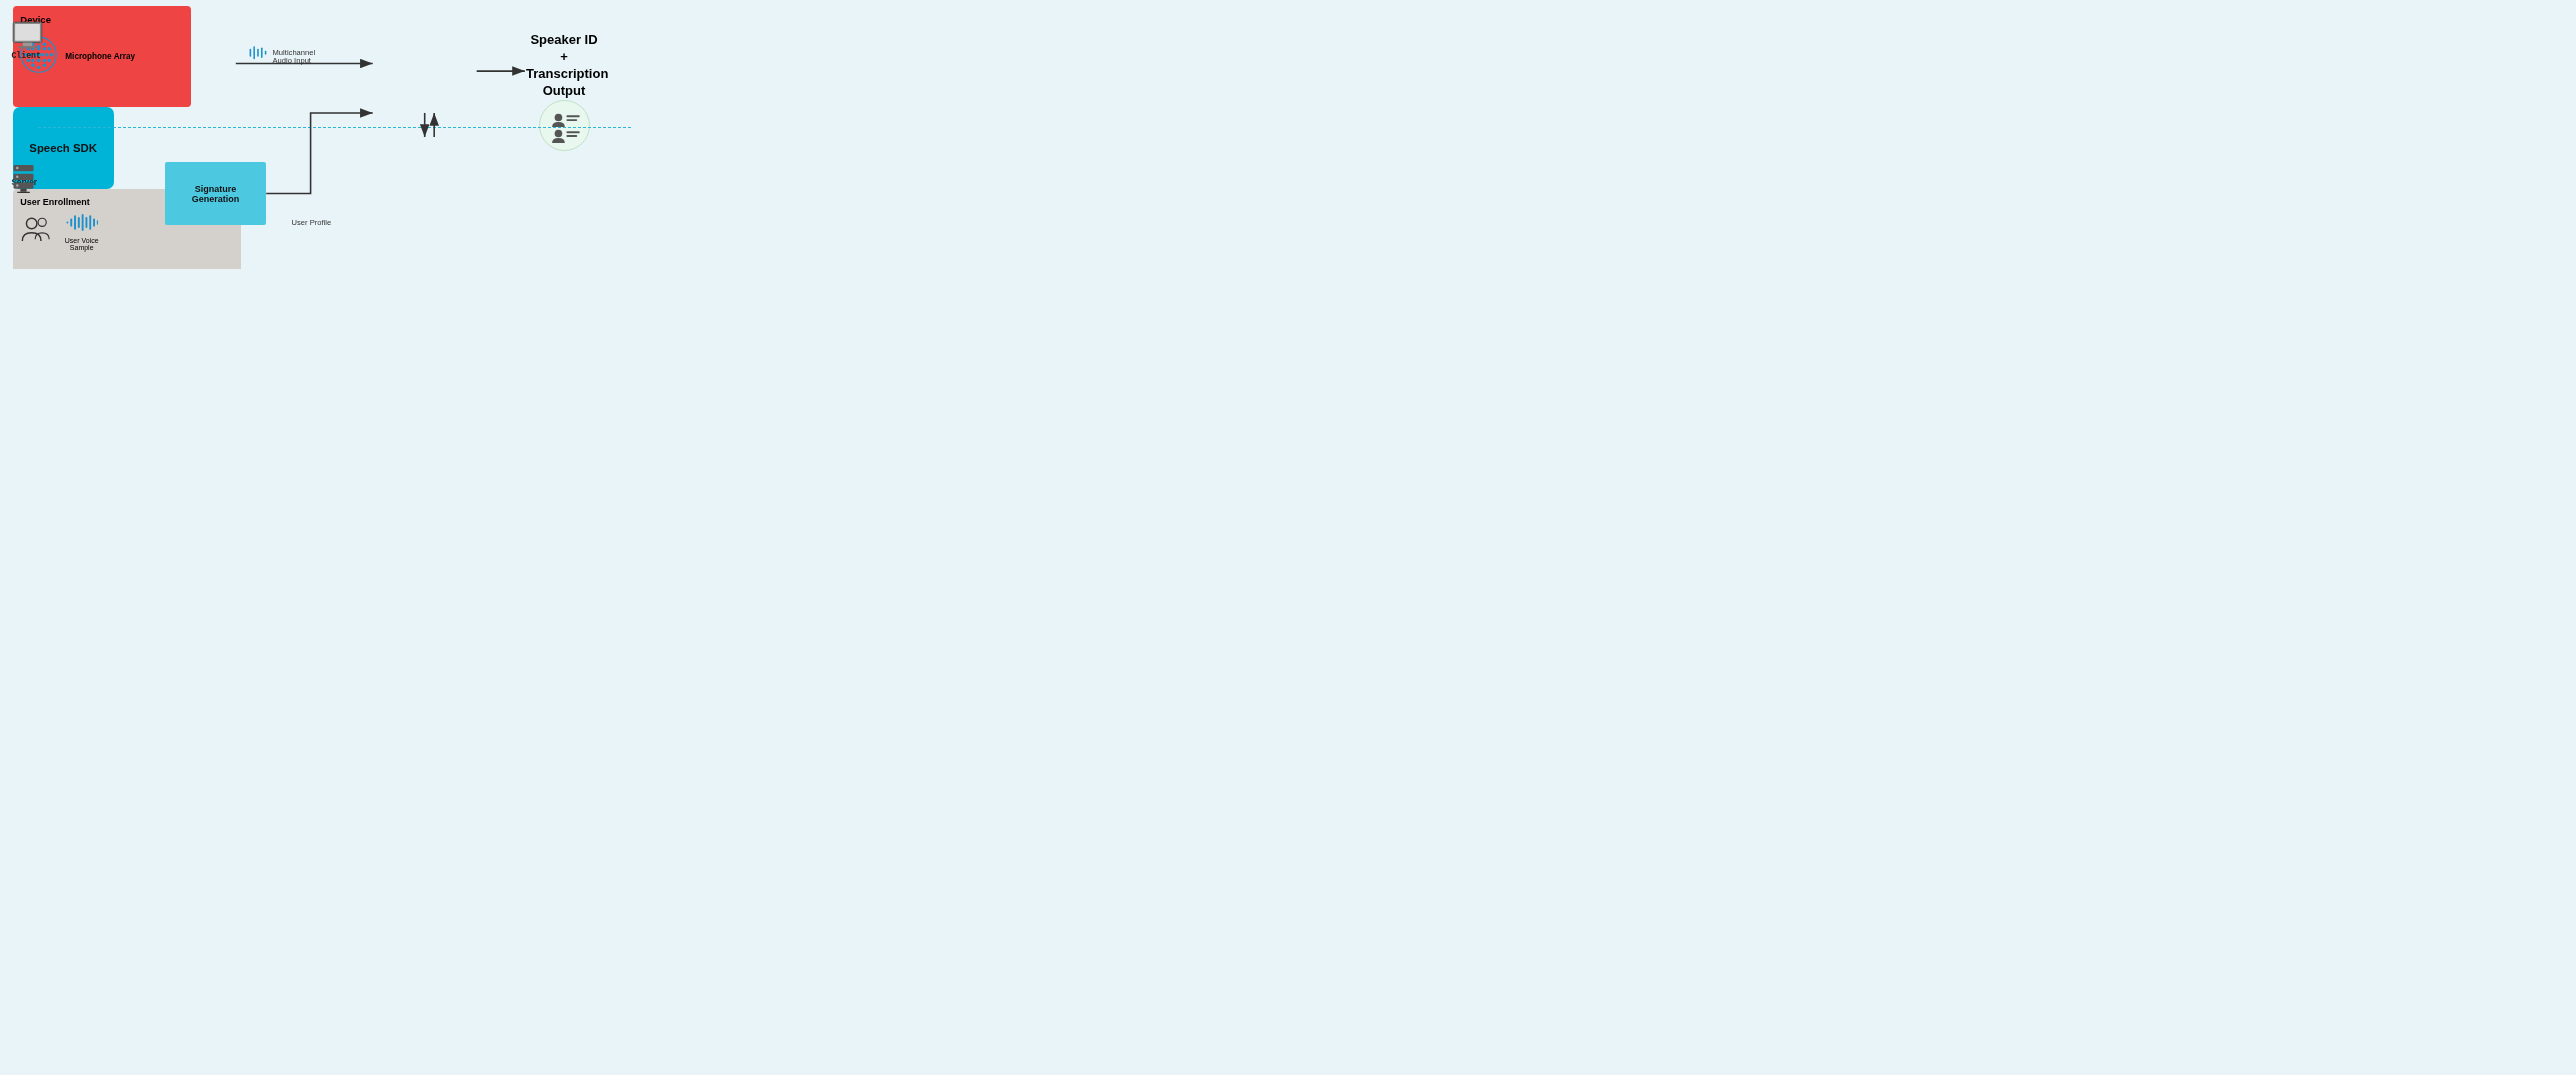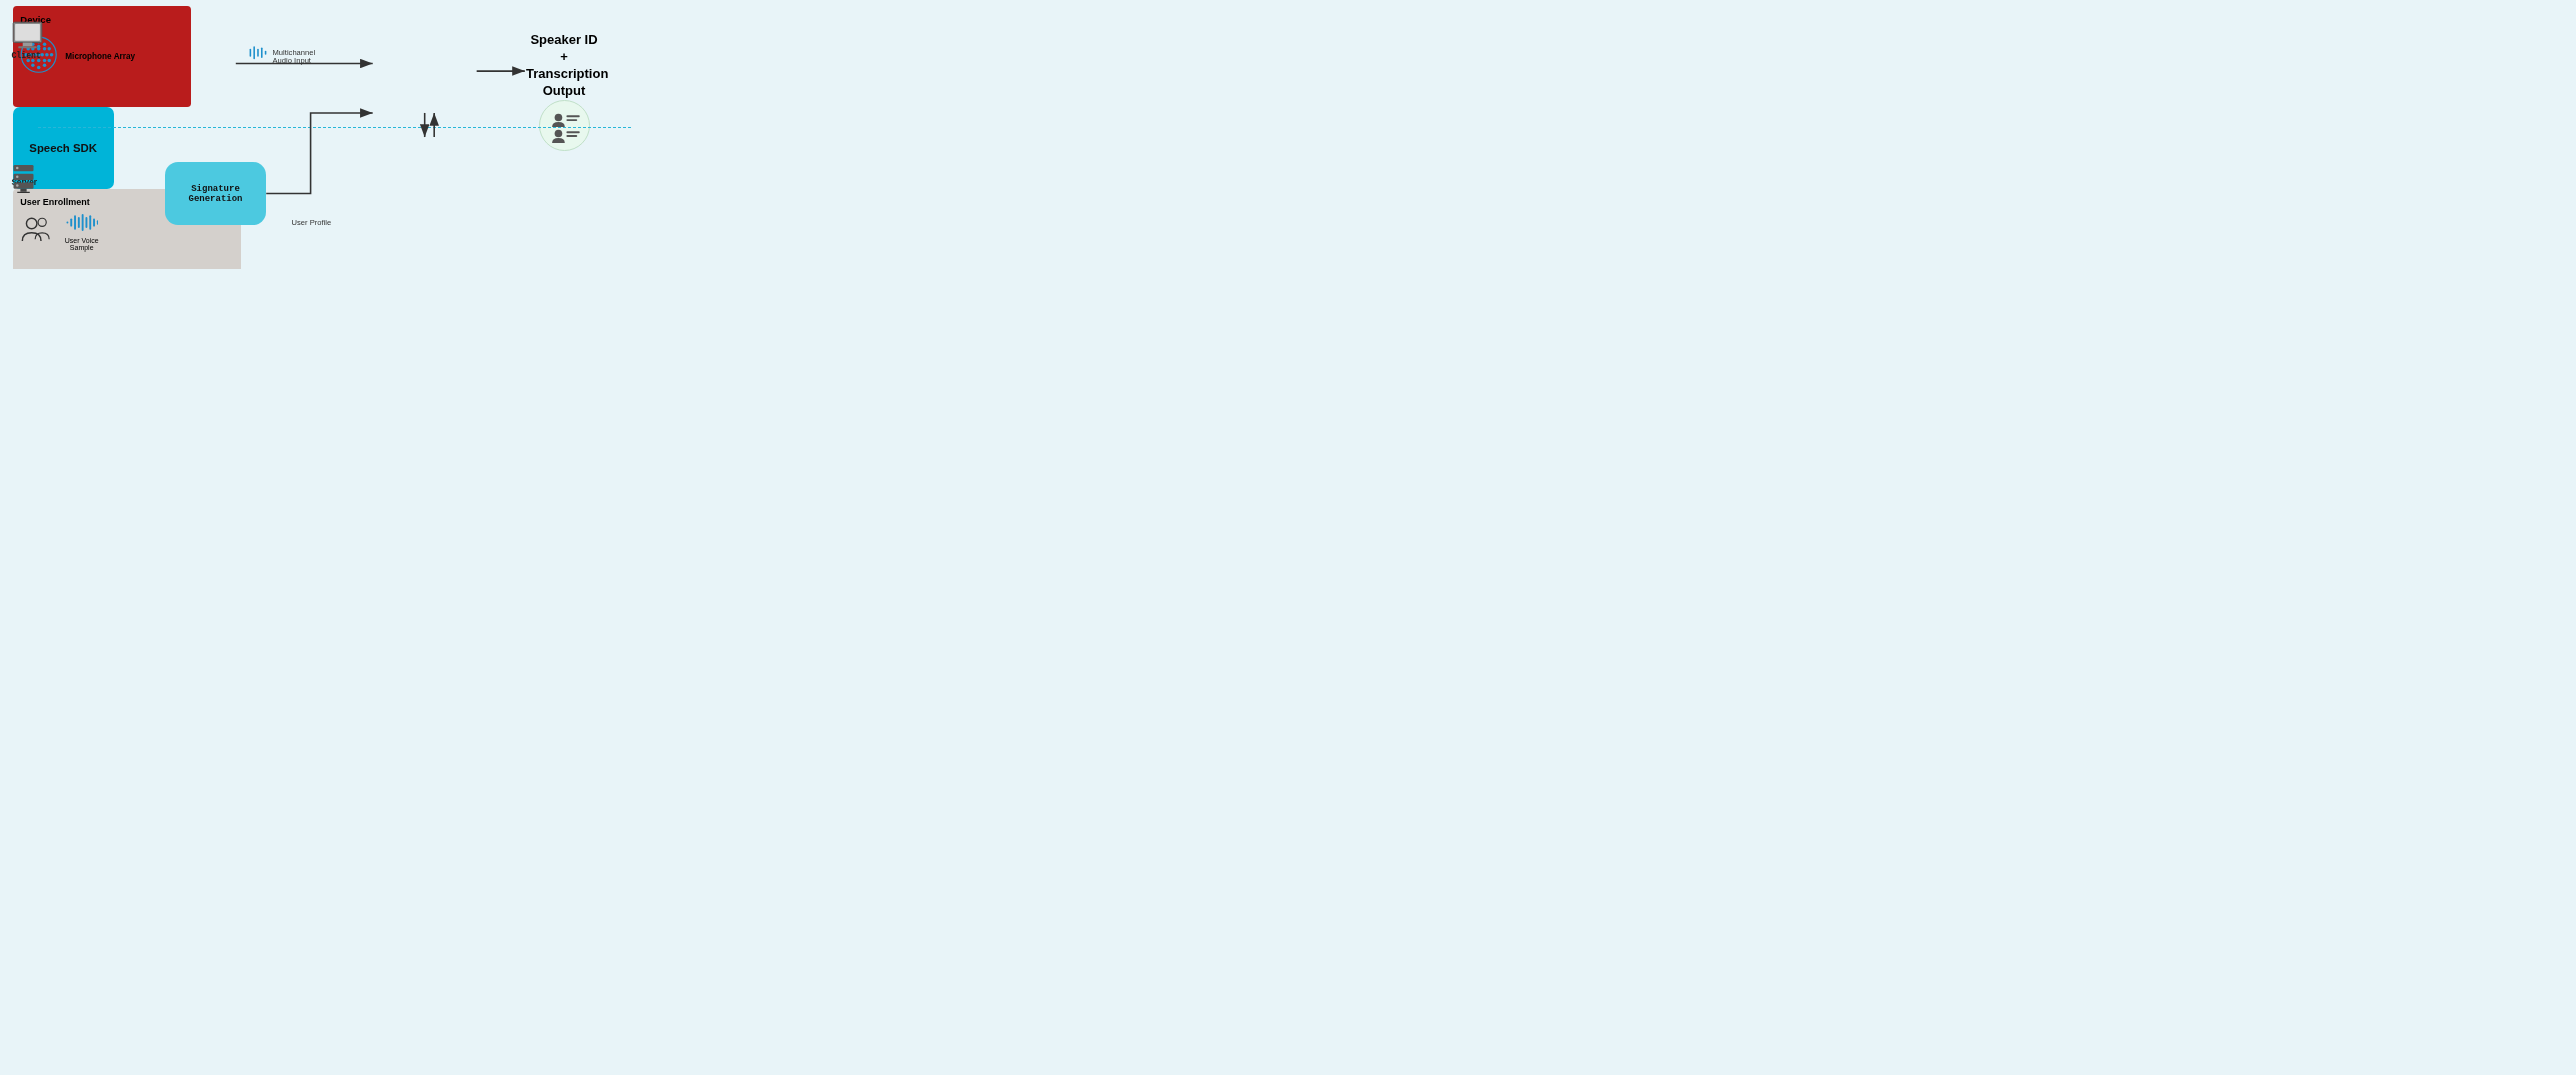--- a/index.html
+++ b/index.html
@@ -44,21 +44,21 @@
       top: 178px;
       left: 11.4px;
     }
 
     
     .device-box {
       top: 12.7px;
       left: 57px;
       width: 178px;
       height: 101px;
-      background: #b91c1c;
+      background: #ef4444;
       border-radius: 3.8px;
       padding: 7.6px;
     }
     .device-box .box-title {
       font-weight: 700;
       font-size: 9.5px;
       margin-bottom: 5px;
     }
     .device-box .box-content {
       display: flex;
@@ -112,26 +112,25 @@
     }
 
     
     .sig-box {
       position: absolute;
       top: 162px;
       left: 165px;
       width: 101px;
       height: 63px;
       background: #4cc9e0;
-      border-radius: 13px;
+      border-radius: 2px;
       display: flex;
       align-items: center;
       justify-content: center;
       text-align: center;
-      font-family: Liberation Mono, monospace;
     }
     .sig-box .sig-label {
       font-weight: 700;
       font-size: 9px;
       color: #111;
     }
 
     
     .cts-box {
       top: 138px;

